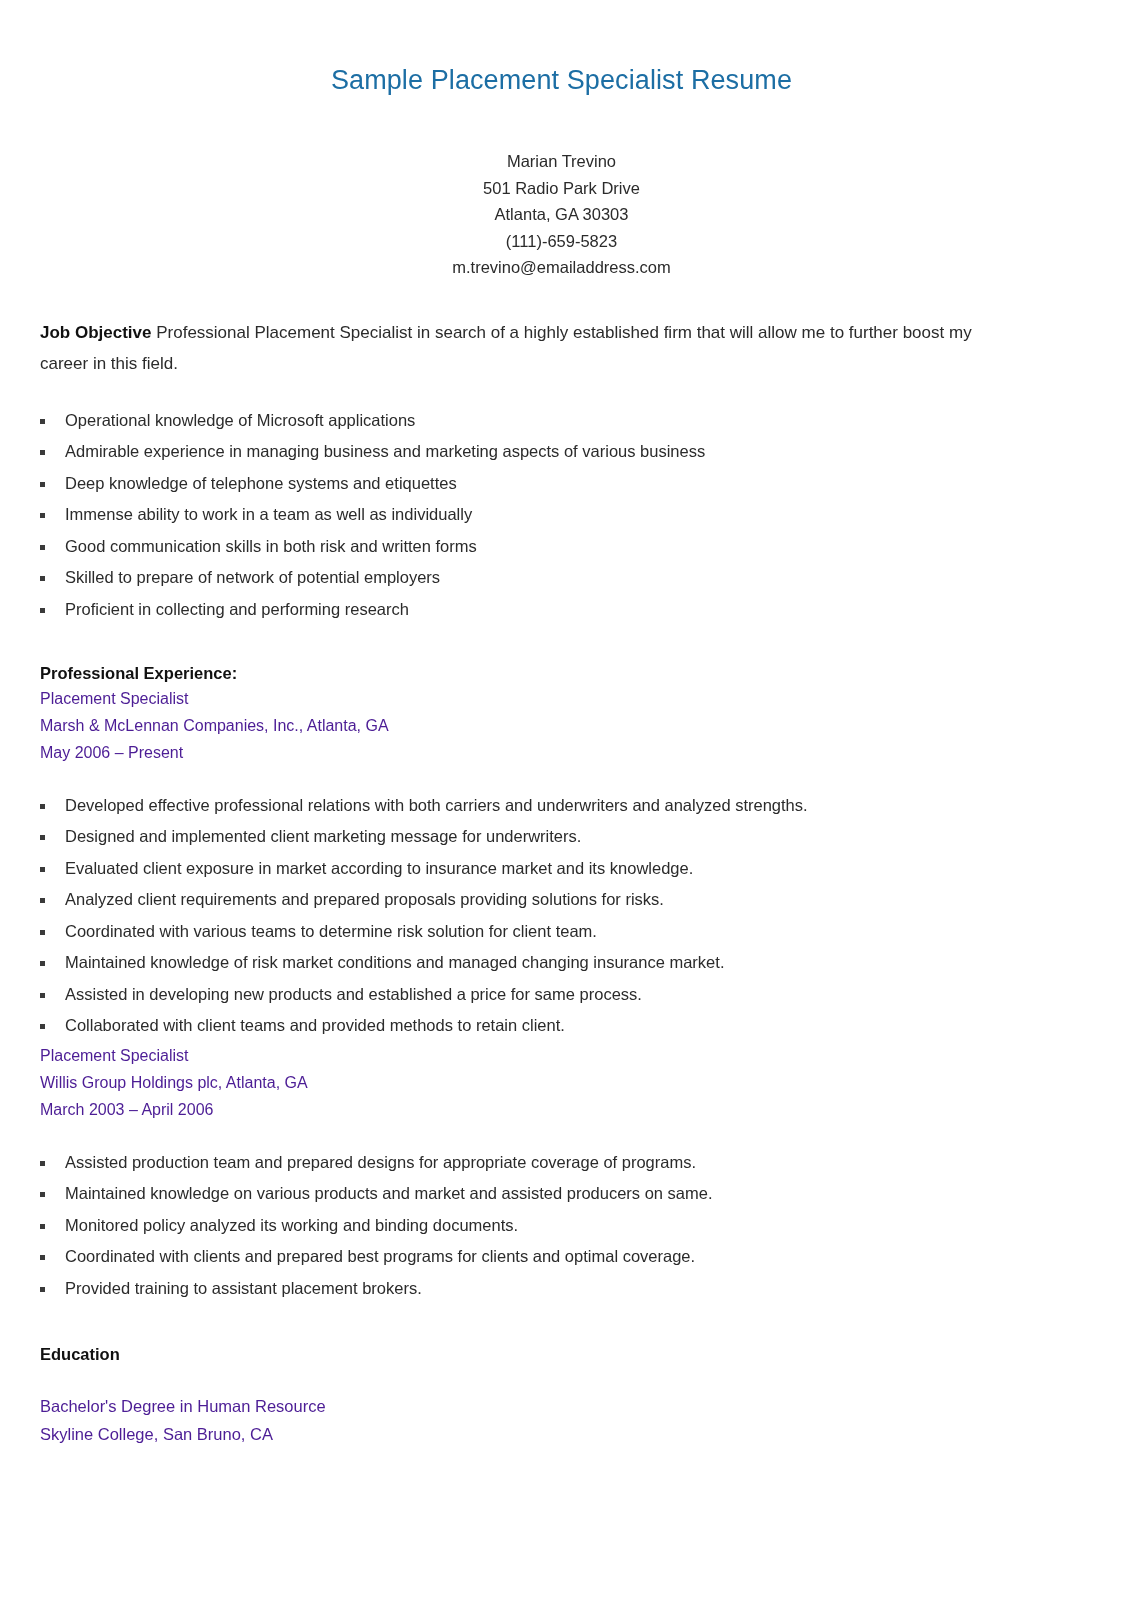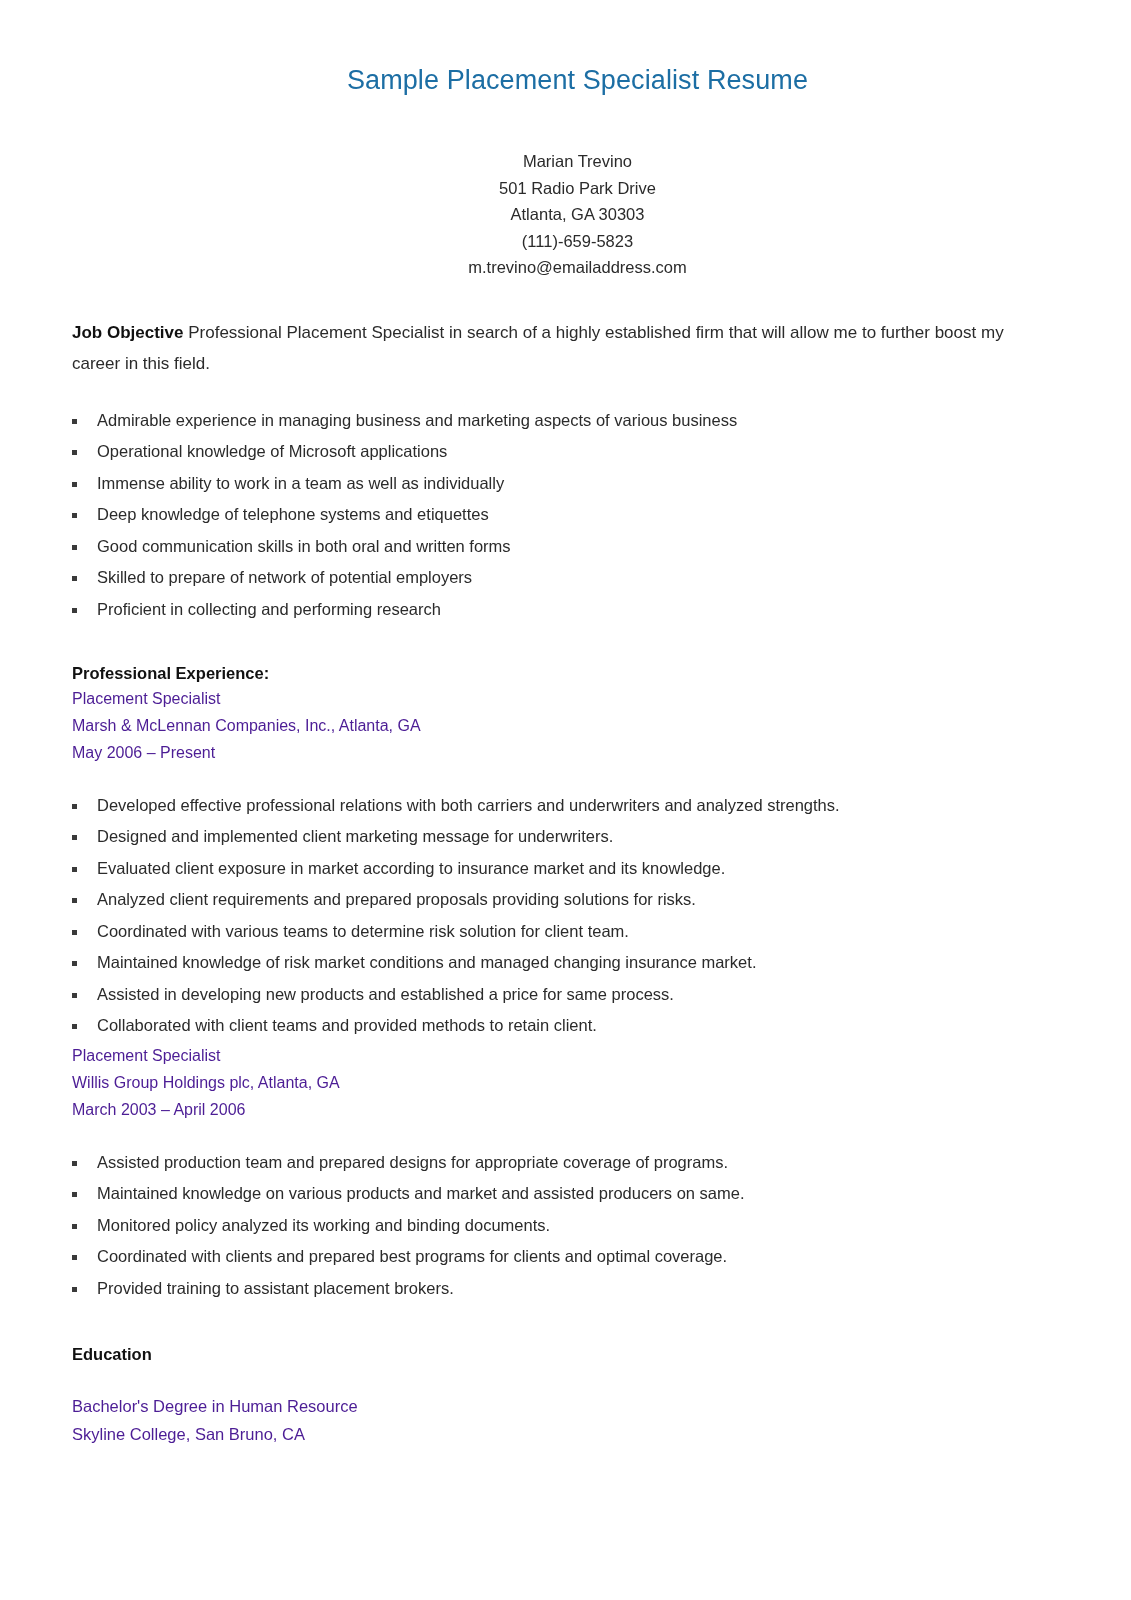--- a/index.html
+++ b/index.html
@@ -12,21 +12,21 @@
     width: 1131px;
     min-height: 1600px;
     font-family: "Liberation Sans", sans-serif;
     color: #2b2b2b;
     -webkit-font-smoothing: antialiased;
   }
   .page {
     width: 1131px;
     min-height: 1600px;
     box-sizing: border-box;
-    padding: 0 48px 0 72px;
+    padding: 0 48px 0 40px;
     background: #ffffff;
     position: relative;
   }
   .doc-title {
     text-align: center;
     color: #1c6ea4;
     font-size: 27px;
     font-weight: 400;
     letter-spacing: 0.1px;
     margin: 0;
@@ -118,25 +118,25 @@
     <span class="contact-line">501 Radio Park Drive</span>
     <span class="contact-line">Atlanta, GA 30303</span>
     <span class="contact-line">(111)-659-5823</span>
     <span class="contact-line">m.trevino@emailaddress.com</span>
   </div>
 
   <p class="objective"><span class="lead">Job Objective</span><span> Professional Placement Specialist in search of a highly established firm that will allow me to further boost my career in this field.</span></p>
 
 
   <ul class="bullets first-list">
+    <li>Operational knowledge of Microsoft applications</li>
     <li>Admirable experience in managing business and marketing aspects of various business</li>
-    <li>Operational knowledge of Microsoft applications</li>
+    <li>Deep knowledge of telephone systems and etiquettes</li>
     <li>Immense ability to work in a team as well as individually</li>
-    <li>Deep knowledge of telephone systems and etiquettes</li>
-    <li>Good communication skills in both oral and written forms</li>
+    <li>Good communication skills in both risk and written forms</li>
     <li>Skilled to prepare of network of potential employers</li>
     <li>Proficient in collecting and performing research</li>
   </ul>
 
   <h2 class="section-heading sec-experience">Professional Experience:</h2>
 
   <div class="job-block">
     <span class="job-line">Placement Specialist</span>
     <span class="job-line">Marsh &amp; McLennan Companies, Inc., Atlanta, GA</span>
     <span class="job-line">May 2006 – Present</span>

